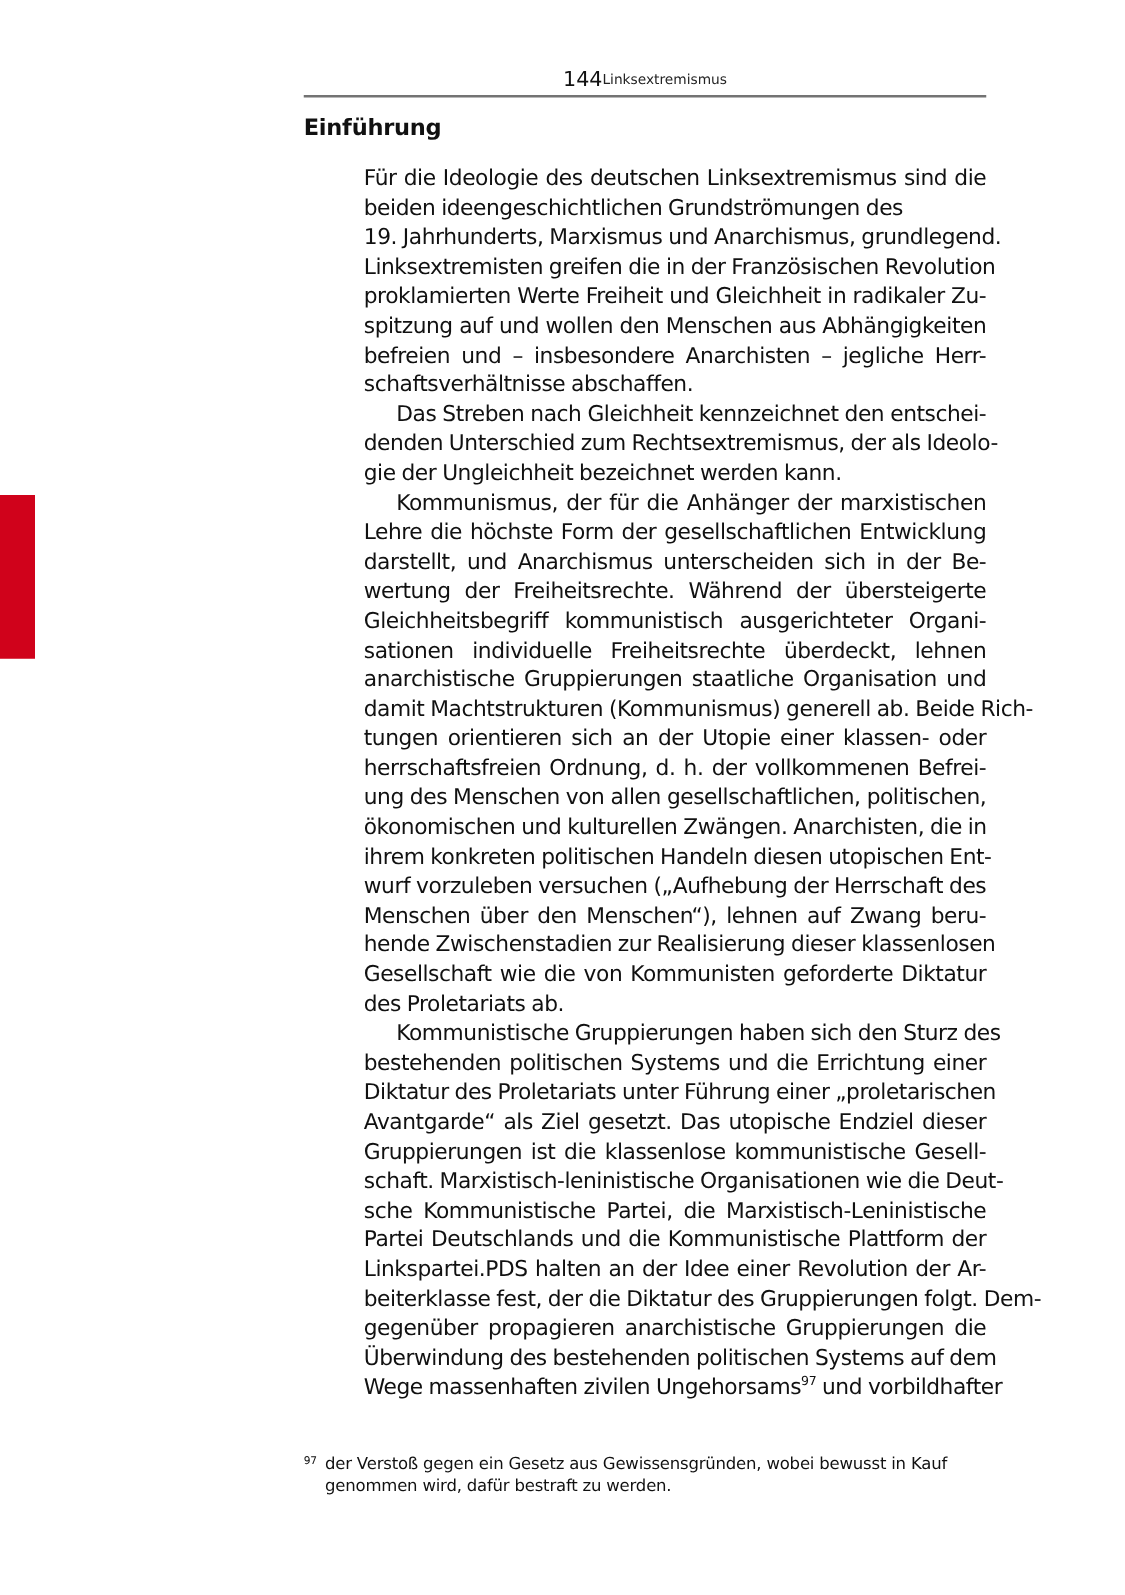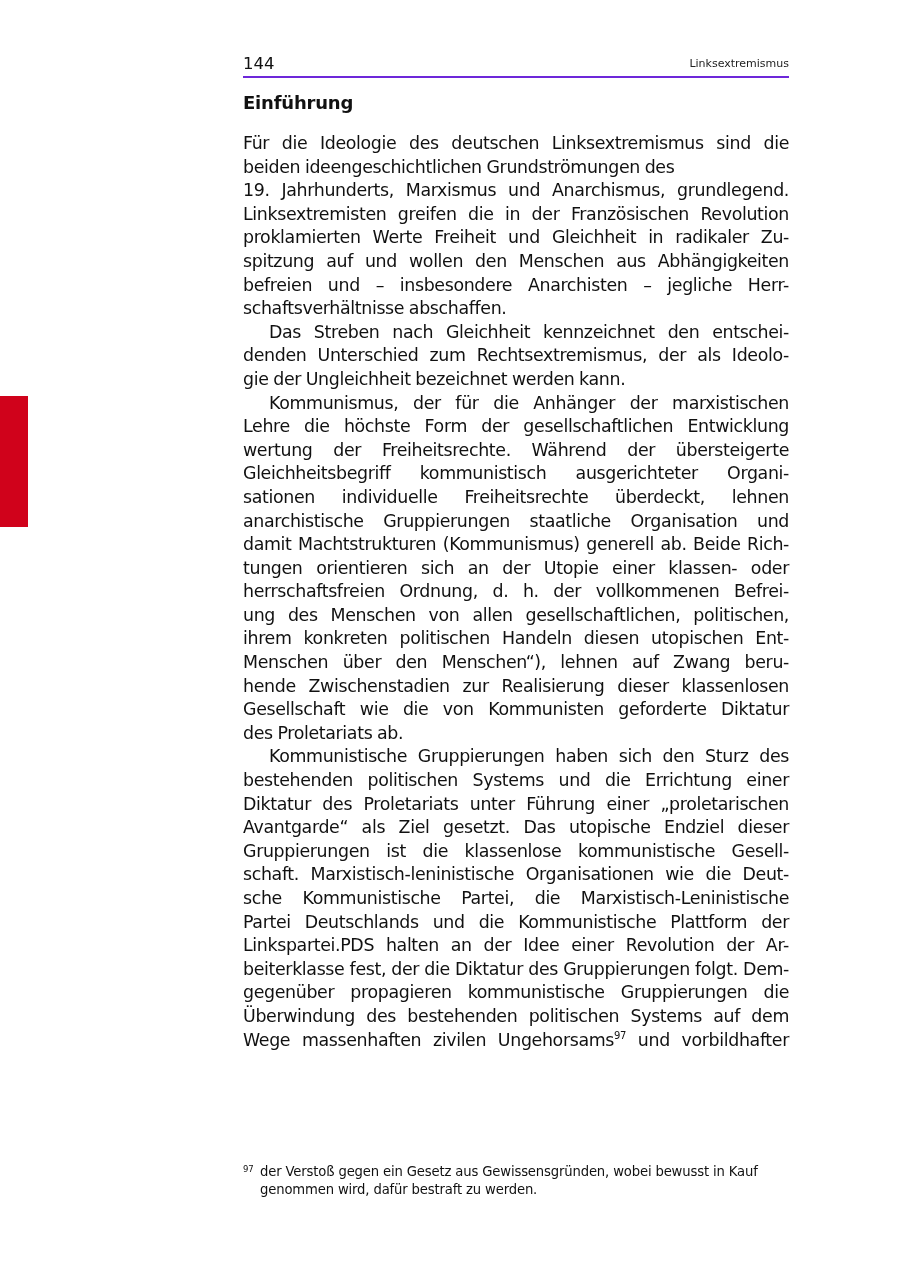--- a/index.html
+++ b/index.html
@@ -24,24 +24,24 @@
       background: #d0021b;
     }
     .page {
       position: absolute;
       left: 243px;
       top: 50px;
       width: 546px;
     }
     .running-head {
       display: flex;
-      justify-content: space-between;
+      justify-content: center;
       align-items: flex-end;
       height: 24px;
-      border-bottom: 2px solid #6d28d9;
+      border-bottom: 2px solid #737373;
       padding-bottom: 2px;
       font-size: 16px;
       line-height: 20px;
     }
     .running-head .pageno { font-size: 16.5px; }
     .running-head .section { color: #222222; font-size: 11px; }
     h1.chapter-title {
       margin: 10px 0 0 0;
       font-size: 18px;
       line-height: 30px;
@@ -52,20 +52,21 @@
       margin-top: 14px;
       font-size: 17.4px;
       line-height: 23.6px;
       letter-spacing: -0.35px;
       word-spacing: -0.5px;
     }
     .line {
       display: block;
       white-space: nowrap;
       height: 23.6px;
+      margin-left: 48px;
     }
     .line.indent { padding-left: 26px; }
     .line.justify {
       text-align: justify;
       text-align-last: justify;
     }
     sup.fnref {
       font-size: 10px;
       line-height: 0;
       vertical-align: 7px;
@@ -119,47 +120,50 @@
 
     <div>
       <span class="line indent justify">Das Streben nach Gleichheit kennzeichnet den entschei-</span>
       <span class="line justify">denden Unterschied zum Rechtsextremismus, der als Ideolo-</span>
       <span class="line">gie der Ungleichheit bezeichnet werden kann.</span>
     </div>
 
     <div>
       <span class="line indent justify">Kommunismus, der für die Anhänger der marxistischen</span>
       <span class="line justify">Lehre die höchste Form der gesellschaftlichen Entwicklung</span>
+      <span class="line justify">darstellt, und Anarchismus unterscheiden sich in der Be-</span>
       <span class="line justify">wertung der Freiheitsrechte. Während der übersteigerte</span>
       <span class="line justify">Gleichheitsbegriff kommunistisch ausgerichteter Organi-</span>
       <span class="line justify">sationen individuelle Freiheitsrechte überdeckt, lehnen</span>
       <span class="line justify">anarchistische Gruppierungen staatliche Organisation und</span>
       <span class="line justify">damit Machtstrukturen (Kommunismus) generell ab. Beide Rich-</span>
       <span class="line justify">tungen orientieren sich an der Utopie einer klassen- oder</span>
       <span class="line justify">herrschaftsfreien Ordnung, d. h. der vollkommenen Befrei-</span>
       <span class="line justify">ung des Menschen von allen gesellschaftlichen, politischen,</span>
+      <span class="line justify">ökonomischen und kulturellen Zwängen. Anarchisten, die in</span>
       <span class="line justify">ihrem konkreten politischen Handeln diesen utopischen Ent-</span>
+      <span class="line justify">wurf vorzuleben versuchen („Aufhebung der Herrschaft des</span>
       <span class="line justify">Menschen über den Menschen“), lehnen auf Zwang beru-</span>
       <span class="line justify">hende Zwischenstadien zur Realisierung dieser klassenlosen</span>
       <span class="line justify">Gesellschaft wie die von Kommunisten geforderte Diktatur</span>
       <span class="line">des Proletariats ab.</span>
     </div>
 
     <div>
       <span class="line indent justify">Kommunistische Gruppierungen haben sich den Sturz des</span>
       <span class="line justify">bestehenden politischen Systems und die Errichtung einer</span>
       <span class="line justify">Diktatur des Proletariats unter Führung einer „proletarischen</span>
       <span class="line justify">Avantgarde“ als Ziel gesetzt. Das utopische Endziel dieser</span>
       <span class="line justify">Gruppierungen ist die klassenlose kommunistische Gesell-</span>
       <span class="line justify">schaft. Marxistisch-leninistische Organisationen wie die Deut-</span>
       <span class="line justify">sche Kommunistische Partei, die Marxistisch-Leninistische</span>
       <span class="line justify">Partei Deutschlands und die Kommunistische Plattform der</span>
       <span class="line justify">Linkspartei.PDS halten an der Idee einer Revolution der Ar-</span>
       <span class="line justify">beiterklasse fest, der die Diktatur des Gruppierungen folgt. Dem-</span>
-      <span class="line justify">gegenüber propagieren kommunistische Gruppierungen die</span>
+      <span class="line justify">gegenüber propagieren anarchistische Gruppierungen die</span>
       <span class="line justify">Überwindung des bestehenden politischen Systems auf dem</span>
       <span class="line justify"><span>Wege massenhaften zivilen Ungehorsams</span><sup class="fnref">97</sup><span style="white-space:pre"> und vorbildhafter</span></span>
     </div>
   </div>
 </div>
 
 <div class="footnotes">
   <div class="footnote">
     <span class="fn-num">97</span>
     <span class="fn-line">der Verstoß gegen ein Gesetz aus Gewissensgründen, wobei bewusst in Kauf</span>

